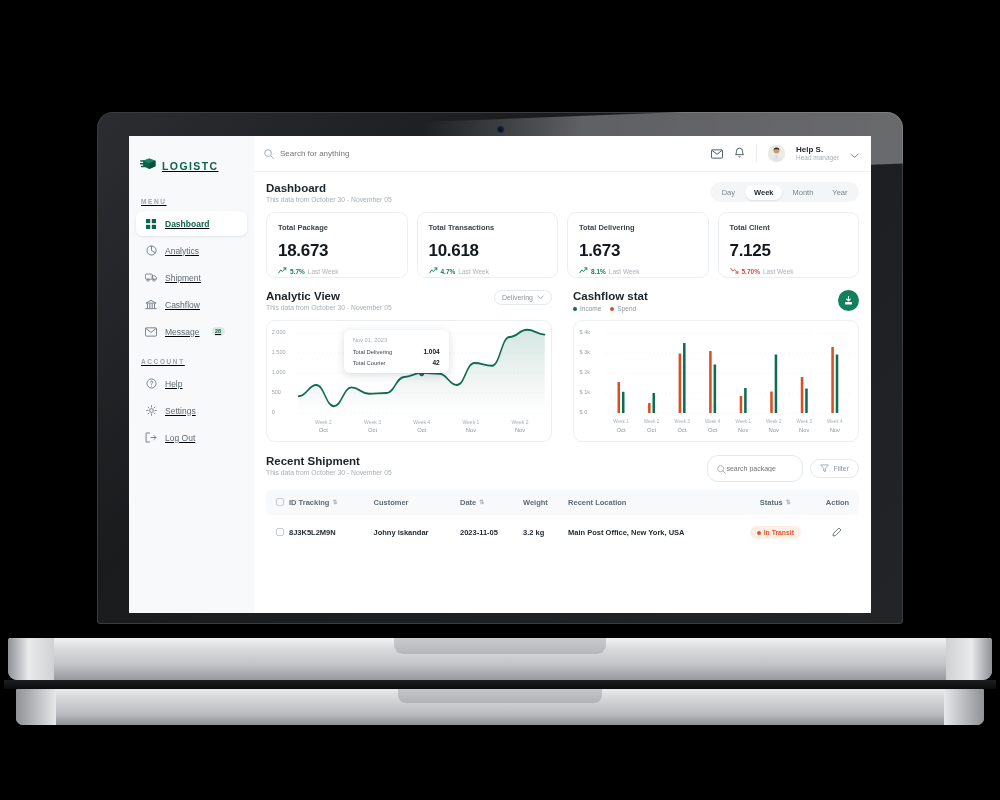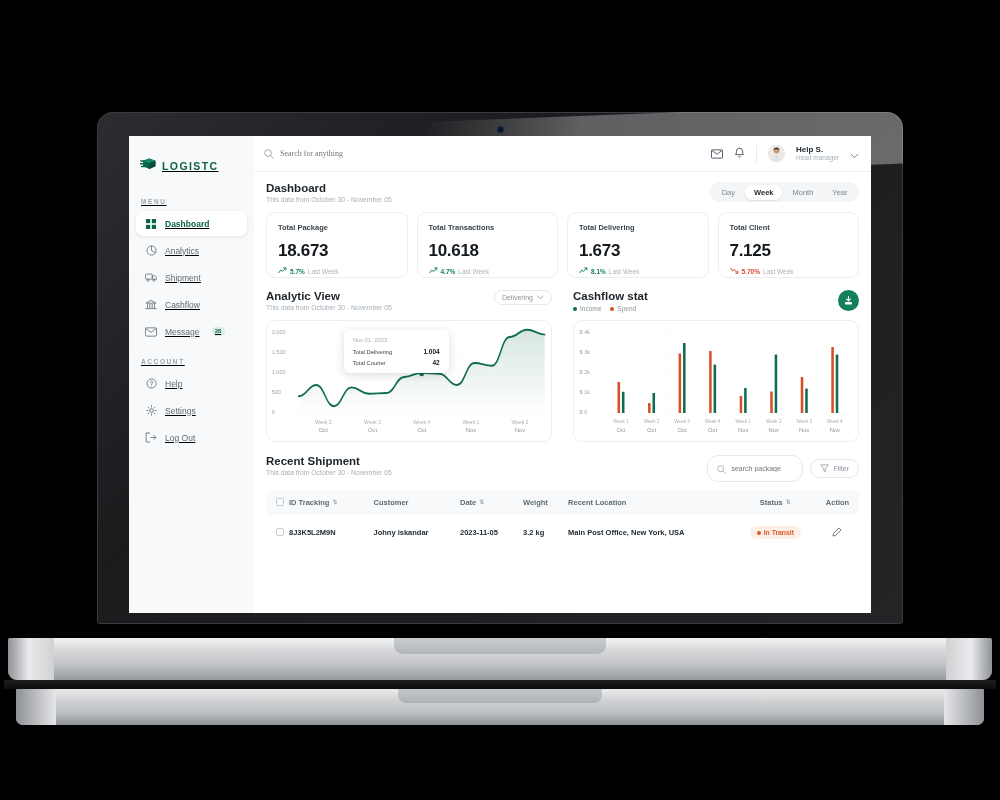--- a/index.html
+++ b/index.html
@@ -86,21 +86,21 @@
   .nav-item.active { background:#fff; color:#0d6449; font-weight:700; box-shadow:0 1px 3px rgba(16,40,60,.10); }
   .nav-item .ico { width:12px; height:12px; display:flex; align-items:center; justify-content:center; flex:0 0 12px; }
   .badge { margin-left:4px; background:#d9ece4; color:#0d6449; font-size:5.5px; font-weight:700;
            border-radius:8px; padding:1.5px 3.5px; line-height:1; }
 
   
   .main { flex:1; display:flex; flex-direction:column; background:#fff; min-width:0; }
 
   .topbar { height:36px; display:flex; align-items:center; border-bottom:1px solid #eef1f3; padding:0 12px 0 10px; gap:8px; }
   .searchwrap { display:flex; align-items:center; gap:6px; flex:1; }
-  .search-in { border:0; outline:0; font-size:8px; color:#9aa6ae; font-family:Liberation Serif, serif; width:100%; background:transparent; }
+  .search-in { border:0; outline:0; font-size:8px; color:#9aa6ae; font-family:Liberation Sans, sans-serif; width:100%; background:transparent; }
   .topicons { display:flex; align-items:center; gap:11px; }
   .divider-v { width:1px; height:17px; background:#e7ebee; }
   .avatar { width:17px; height:17px; border-radius:50%; background:#e7e3dd; overflow:hidden; position:relative; flex:0 0 17px;}
   .user-n { font-size:8px; font-weight:700; color:#222b33; line-height:1.15; }
   .user-r { font-size:6.5px; color:#a6b0b8; line-height:1.15; }
 
   .content { flex:1; overflow:hidden; padding:10px 12px 0 12px; }
 
   .row-head { display:flex; align-items:flex-start; justify-content:space-between; }
   .h-title { font-size:11.5px; font-weight:700; color:#1b242b; }
@@ -126,21 +126,21 @@
   .legend { display:flex; gap:9px; margin-top:3px; }
   .legend span { font-size:6.5px; color:#8b959d; display:flex; align-items:center; gap:3px; }
   .dot { width:4px; height:4px; border-radius:50%; display:inline-block; }
   .dl-btn { width:21px; height:21px; border-radius:50%; background:#12805c; display:flex; align-items:center; justify-content:center; cursor:pointer;}
 
   .chartbox { border:1px solid #eceff1; border-radius:9px; height:122px; margin-top:4px; background:#fff; position:relative; overflow:hidden;}
 
   
   .ship-head { display:flex; align-items:flex-start; justify-content:space-between; margin-top:13px; }
   .ship-tools { display:flex; align-items:center; gap:7px; }
-  .sbox { display:flex; align-items:center; gap:5px; border:1px solid #e4e9ec; border-radius:11px; padding:3.5px 9px; width:96px;}
+  .sbox { display:flex; align-items:center; border:1px solid #e4e9ec; border-radius:11px; padding:3.5px 9px; width:96px;}
   .sbox input { border:0; outline:0; font-size:7px; color:#9aa6ae; width:100%; font-family:inherit; background:transparent;}
   .fbtn { display:flex; align-items:center; gap:4px; border:1px solid #e4e9ec; border-radius:11px; padding:3.5px 9px; font-size:7px; color:#8b959d; cursor:pointer;}
 
   table { width:100%; border-collapse:collapse; margin-top:8px; }
   thead tr { background:#f7f9fa; }
   th { font-size:7.5px; font-weight:600; color:#5f6b73; text-align:left; padding:8px 4px; }
   th:first-child { padding-left:10px; border-radius:6px 0 0 6px;}
   th:last-child { border-radius:0 6px 6px 0; text-align:center;}
   td { font-size:7.5px; color:#222b33; padding:11px 4px; font-weight:600; }
   td:first-child { padding-left:10px; }

